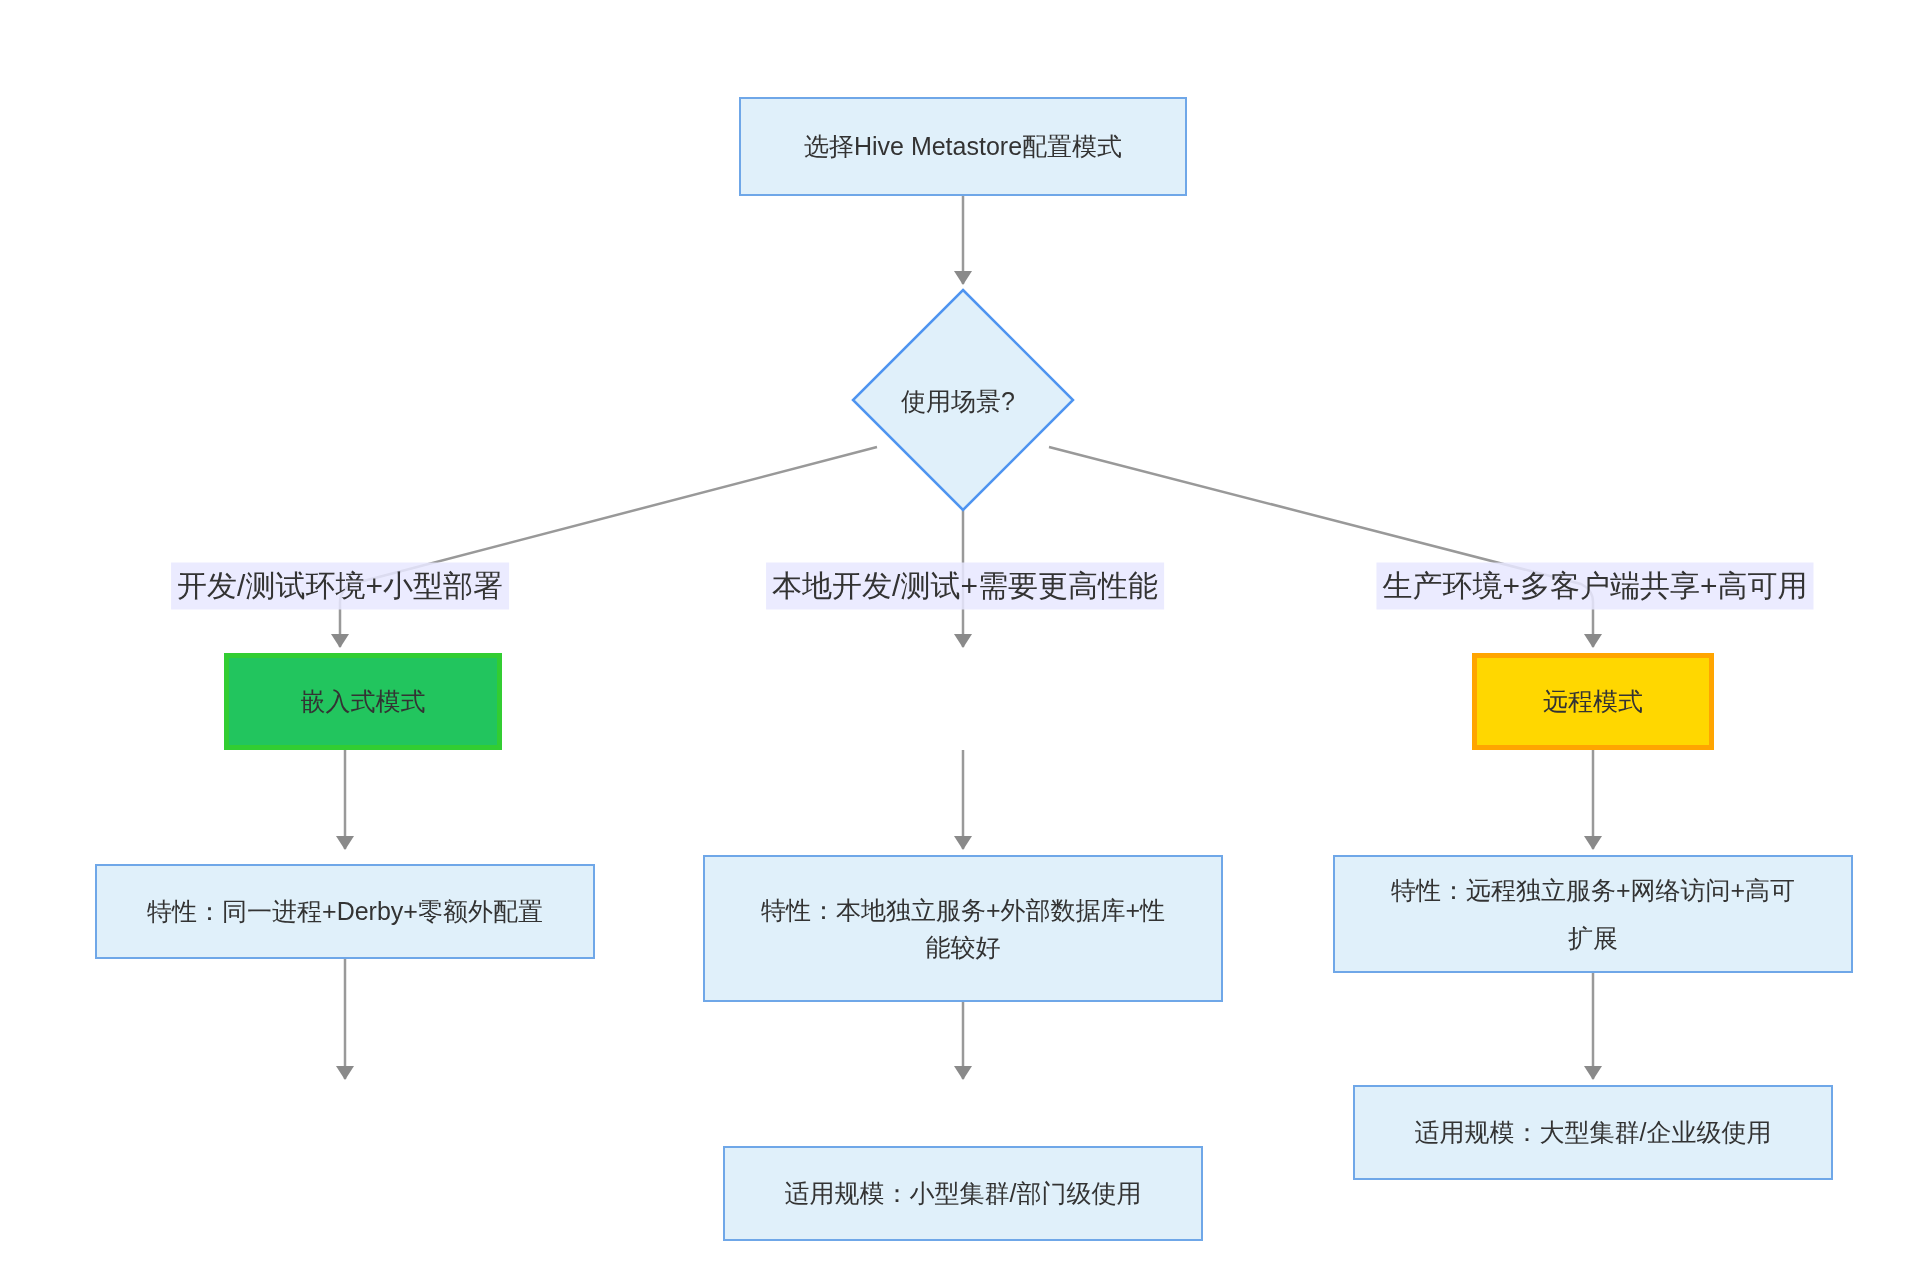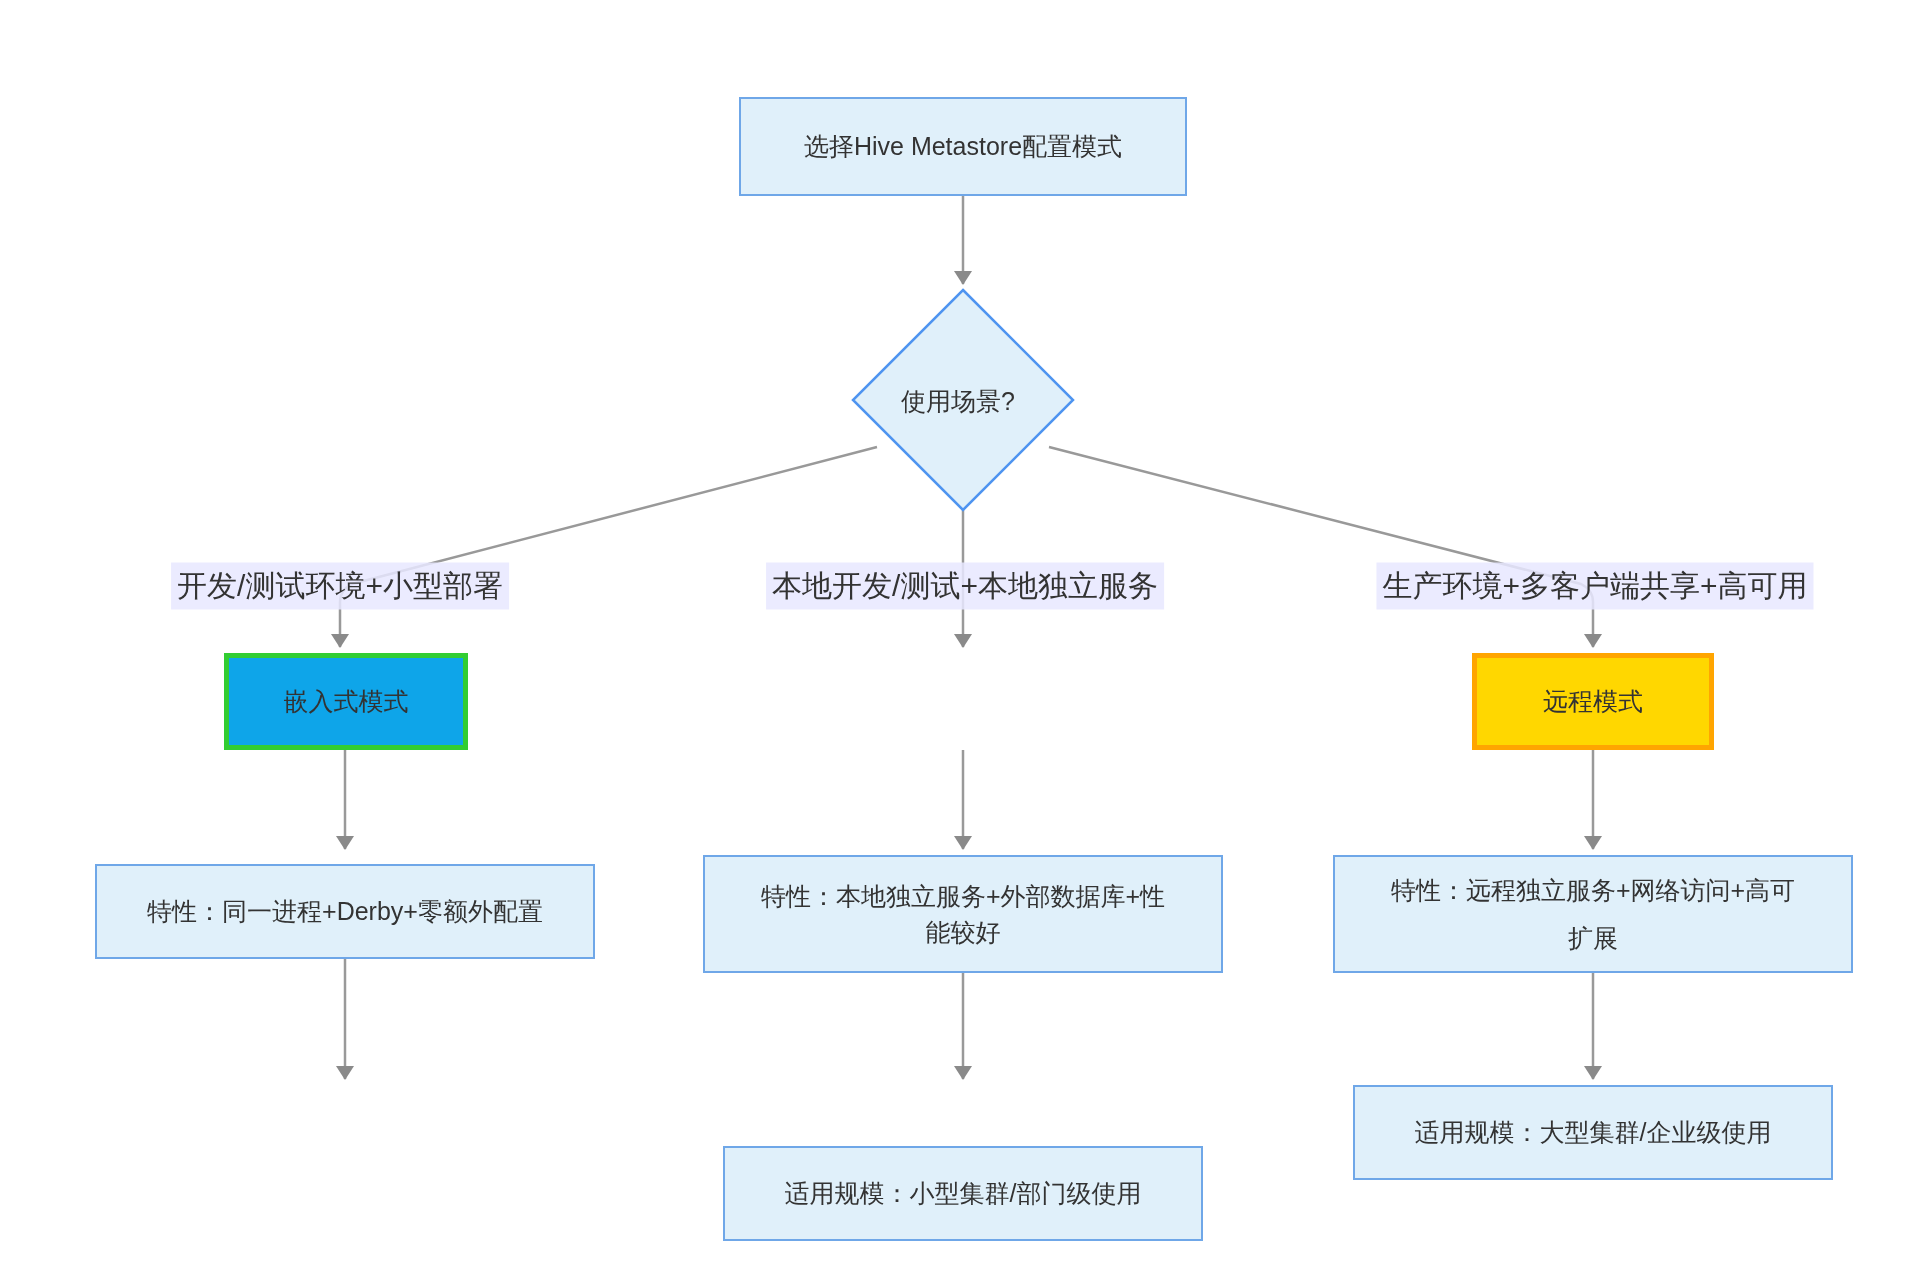--- a/index.html
+++ b/index.html
@@ -77,35 +77,35 @@
     <polygon points="963,290 1073,400 963,510 853,400" fill="#E0F0FA" stroke="#4E94F0" stroke-width="2.5"></polygon>
   </svg>
 
   <div class="node" style="left:739px;top:97px;width:448px;height:99px;">
     <span>选择Hive Metastore配置模式</span>
   </div>
 
   <div class="diamond-label" style="left:853px;top:385px;width:210px;">使用场景?</div>
 
   <div class="edge-label" style="left:340px;top:586px;">开发/测试环境+小型部署</div>
-  <div class="edge-label" style="left:965px;top:586px;">本地开发/测试+本地独立服务</div>
+  <div class="edge-label" style="left:965px;top:586px;">本地开发/测试+需要更高性能</div>
   <div class="edge-label" style="left:1595px;top:586px;">生产环境+多客户端共享+高可用</div>
 
-  <div class="node mode-node" style="left: 224px; top: 653px; width: 244px; height: 97px; background-color: #0ea5e9; border-color: rgb(50, 205, 50);">
+  <div class="node mode-node" style="left: 224px; top: 653px; width: 278px; height: 97px; background-color: #22c55e; border-color: rgb(50, 205, 50);">
     <span>嵌入式模式</span>
   </div>
   <div class="node mode-node" style="left: 1472px; top: 653px; width: 242px; height: 97px; background-color: rgb(255, 215, 0); border-color: rgb(255, 165, 0);">
     <span>远程模式</span>
   </div>
 
   <div class="node" style="left:95px;top:855px;width:500px;height:95px;margin-top:9px;">
     <span class="feat-line">特性：同一进程+Derby+零额外配置</span>
     <span class="feat-line"></span>
   </div>
-  <div class="node" style="left:703px;top:855px;width:520px;height:118px;">
+  <div class="node" style="left:703px;top:855px;width:520px;height:147px;">
     <span class="feat-line">特性：本地独立服务+外部数据库+性</span>
     <span class="feat-line">能较好</span>
   </div>
   <div class="node" style="left:1333px;top:855px;width:520px;height:118px;gap:12px;">
     <span class="feat-line">特性：远程独立服务+网络访问+高可</span>
     <span class="feat-line">扩展</span>
   </div>
 
   <div class="node" style="left:723px;top:1146px;width:480px;height:95px;">
     <span>适用规模：小型集群/部门级使用</span>

